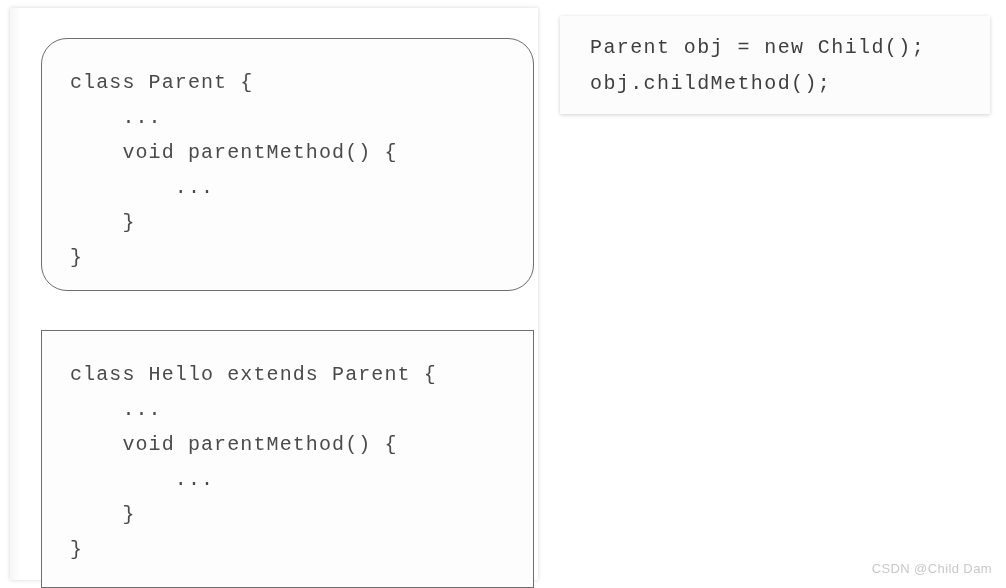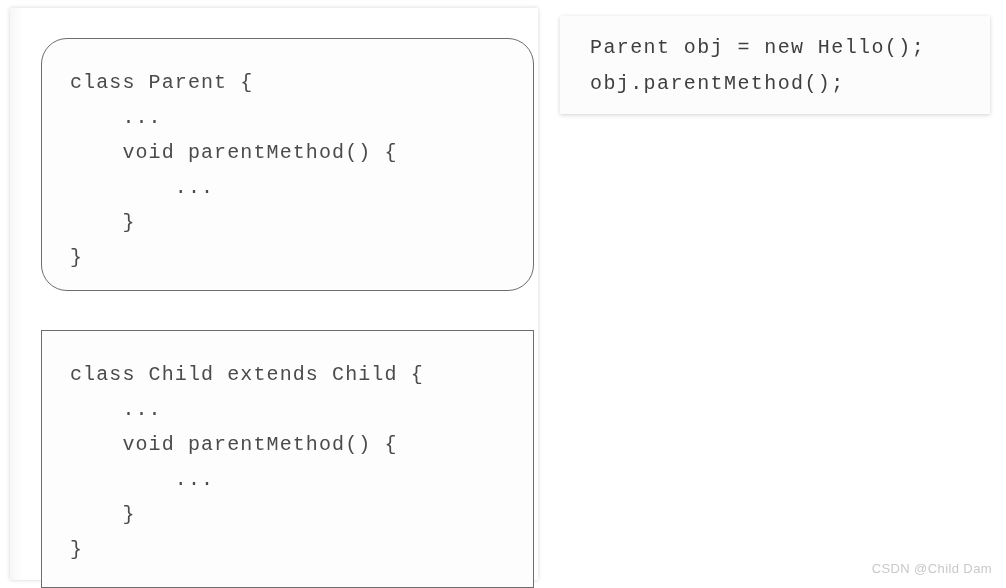--- a/index.html
+++ b/index.html
@@ -111,21 +111,21 @@
 <body>
 
 <div class="scan-sheet">
   <div class="scan-tint"></div>
 
   <div class="code-frame parent-frame">
     <pre class="code-block"><span class="code-line">class Parent {</span><span class="code-line">    ...</span><span class="code-line">    void parentMethod() {</span><span class="code-line">        ...</span><span class="code-line">    }</span><span class="code-line">}</span></pre>
   </div>
 
   <div class="code-frame child-frame">
-    <pre class="code-block"><span class="code-line">class Child extends Child {</span><span class="code-line">    ...</span><span class="code-line">    void parentMethod() {</span><span class="code-line">        ...</span><span class="code-line">    }</span><span class="code-line">}</span></pre>
+    <pre class="code-block"><span class="code-line">class Hello extends Parent {</span><span class="code-line">    ...</span><span class="code-line">    void parentMethod() {</span><span class="code-line">        ...</span><span class="code-line">    }</span><span class="code-line">}</span></pre>
   </div>
 </div>
 
 <div class="snippet-card">
-  <pre class="code-block"><span class="code-line">Parent obj = new Hello();</span><span class="code-line">obj.parentMethod();</span></pre>
+  <pre class="code-block"><span class="code-line">Parent obj = new Child();</span><span class="code-line">obj.childMethod();</span></pre>
 </div>
 
 <div class="watermark">CSDN @Child Dam</div>
 
 </body></html>

